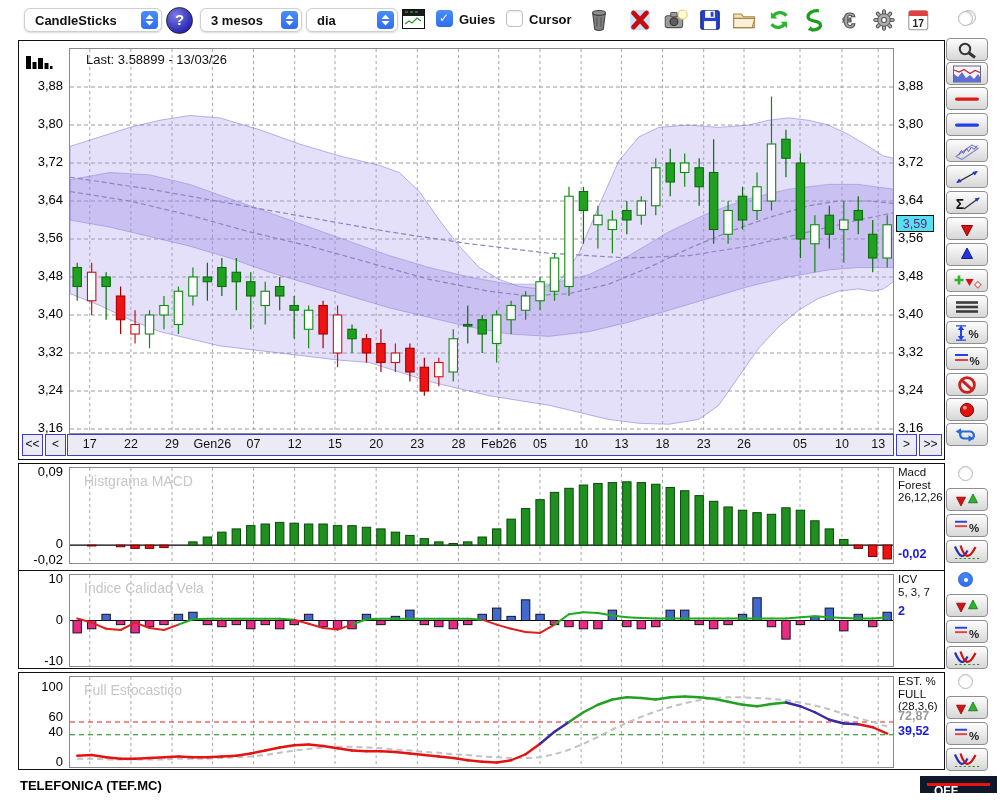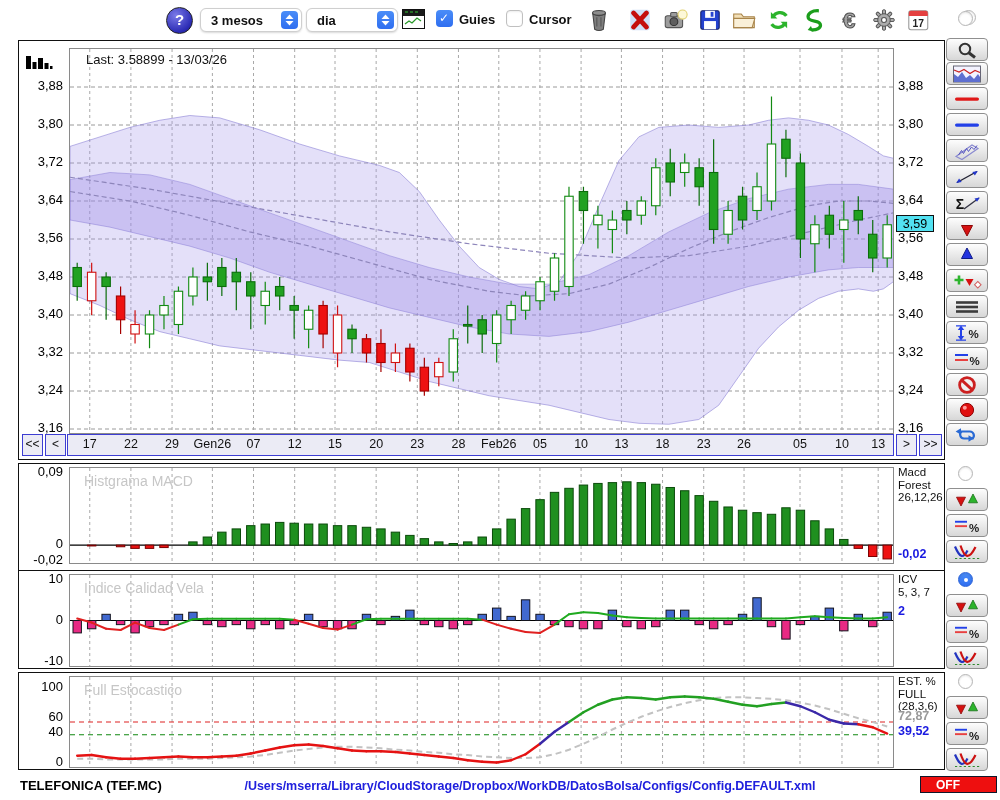--- a/index.html
+++ b/index.html
@@ -29,45 +29,54 @@
   .panel{position:absolute;left:18px;width:927px;border:1.5px solid #111;background:#fff;box-sizing:border-box;}
   .plot{position:absolute;left:50px;border:1px solid #8a8a8a;background:#fff;box-sizing:border-box;}
   .axlbl{position:absolute;width:44px;text-align:right;font-size:13px;color:#000;}
   .axlbl-r{position:absolute;left:879px;text-align:left;font-size:13px;color:#000;}
   .wm{position:absolute;left:14px;top:5px;font-size:14px;color:#c6c6c6;font-weight:400;}
   .plabel{position:absolute;left:879px;font-size:11.5px;color:#111;line-height:12.5px;white-space:nowrap;}
   .pvalue{position:absolute;left:879px;font-size:12.5px;font-weight:700;color:#1a1ae0;}
   #last-label{position:absolute;left:68px;top:3px;font-size:13px;color:#111;}
   #mini-bars{position:absolute;left:6px;top:13px;}
   #price-tag{position:absolute;left:877px;width:38px;height:17px;background:#52e2f2;border:1px solid #111;
-    font-size:12.5px;color:#000000;text-align:center;line-height:16px;box-sizing:border-box;}
+    font-size:12.5px;color:#701a75;text-align:center;line-height:16px;box-sizing:border-box;}
   
   .navb{position:absolute;height:22px;border:1.5px solid #3d3dd2;background:#ebebf5;font-size:12px;color:#111;
     text-align:center;line-height:19px;box-sizing:border-box;cursor:pointer;}
   #date-strip{position:absolute;left:48px;width:827px;height:22px;border:1.5px solid #3d3dd2;background:#ebebf5;
     box-sizing:border-box;overflow:hidden;}
   .dlbl{position:absolute;top:2px;transform:translateX(-50%);font-size:12.5px;color:#111;white-space:nowrap;}
   
   .sbtn{position:absolute;left:946px;width:40px;height:21px;border:1px solid #8f8f8f;border-radius:4px;
     background:linear-gradient(#fdfdfd,#d7d7d7);display:flex;align-items:center;justify-content:center;cursor:pointer;}
   
   #statusbar{position:absolute;left:0;top:770px;width:908px;height:30px;background:#fff;}
   #symbol{position:absolute;left:20px;top:8px;font-size:13px;font-weight:700;color:#000;}
   #config-path{position:absolute;left:230px;top:9px;width:600px;text-align:center;font-size:12.5px;font-weight:600;color:#2020dd;}
-  #off-button{position:absolute;left:920px;top:6px;width:77px;height:17px;background:#ee0f0f;border:1px solid #0f172a;
-    color:#fff;font-size:12px;font-weight:700;padding-left:15px;line-height:16px;box-sizing:border-box;cursor:pointer;}
+  #off-button{position:absolute;left:920px;top:6px;width:77px;height:17px;background:#ee0f0f;border:7px solid #0f172a;
+    color:#fff;font-size:12px;font-weight:700;padding-left:7px;line-height:16px;box-sizing:border-box;cursor:pointer;}
   svg{display:block;}
   text{font-family:"Liberation Sans","DejaVu Sans",sans-serif;}
 </style>
 </head>
 <body>
 
 <div id="app">
 
   <div id="toolbar">
+    <div class="ddown" style="left:24px;width:138px;">
+      <span>CandleSticks</span>
+      <span class="stepper">
+        <svg width="11" height="14" viewBox="0 0 11 14">
+            <path d="M1.5 6l4-4.5 4 4.5z" fill="#fff"></path>
+            <path d="M1.5 8l4 4.5 4-4.5z" fill="#fff"></path>
+          </svg>
+      </span>
+    </div>
     <div class="helpbtn" style="left:166px;">?</div>
     <div class="ddown" style="left:200px;width:102px;">
       <span>3 mesos</span>
       <span class="stepper">
         <svg width="11" height="14" viewBox="0 0 11 14">
             <path d="M1.5 6l4-4.5 4 4.5z" fill="#fff"></path>
             <path d="M1.5 8l4 4.5 4-4.5z" fill="#fff"></path>
           </svg>
       </span>
     </div>
@@ -901,16 +910,15 @@
         <svg width="32" height="18" viewBox="0 0 30 18">
           <path d="M3 3.5C7.5 14 11 16.5 15.5 7.5" stroke="#2334c0" fill="none" stroke-width="2.2"></path>
           <path d="M8.5 2.5C12.5 15 17 17 23.5 4" stroke="#cc1111" fill="none" stroke-width="2.2"></path>
           <path d="M3 15.5h25" stroke="#2d8a2d" stroke-width="1.2" stroke-dasharray="2.2,2.2"></path>
         </svg>
       </div>
     </div>
 
   <div id="statusbar">
     <div id="symbol">TELEFONICA (TEF.MC)</div>
-    <div id="config-path">/Users/mserra/Library/CloudStorage/Dropbox/WorkDB/DatosBolsa/Configs/Config.DEFAULT.xml</div>
     <div id="off-button">OFF</div>
   </div>
 </div>
 
 </body></html>

